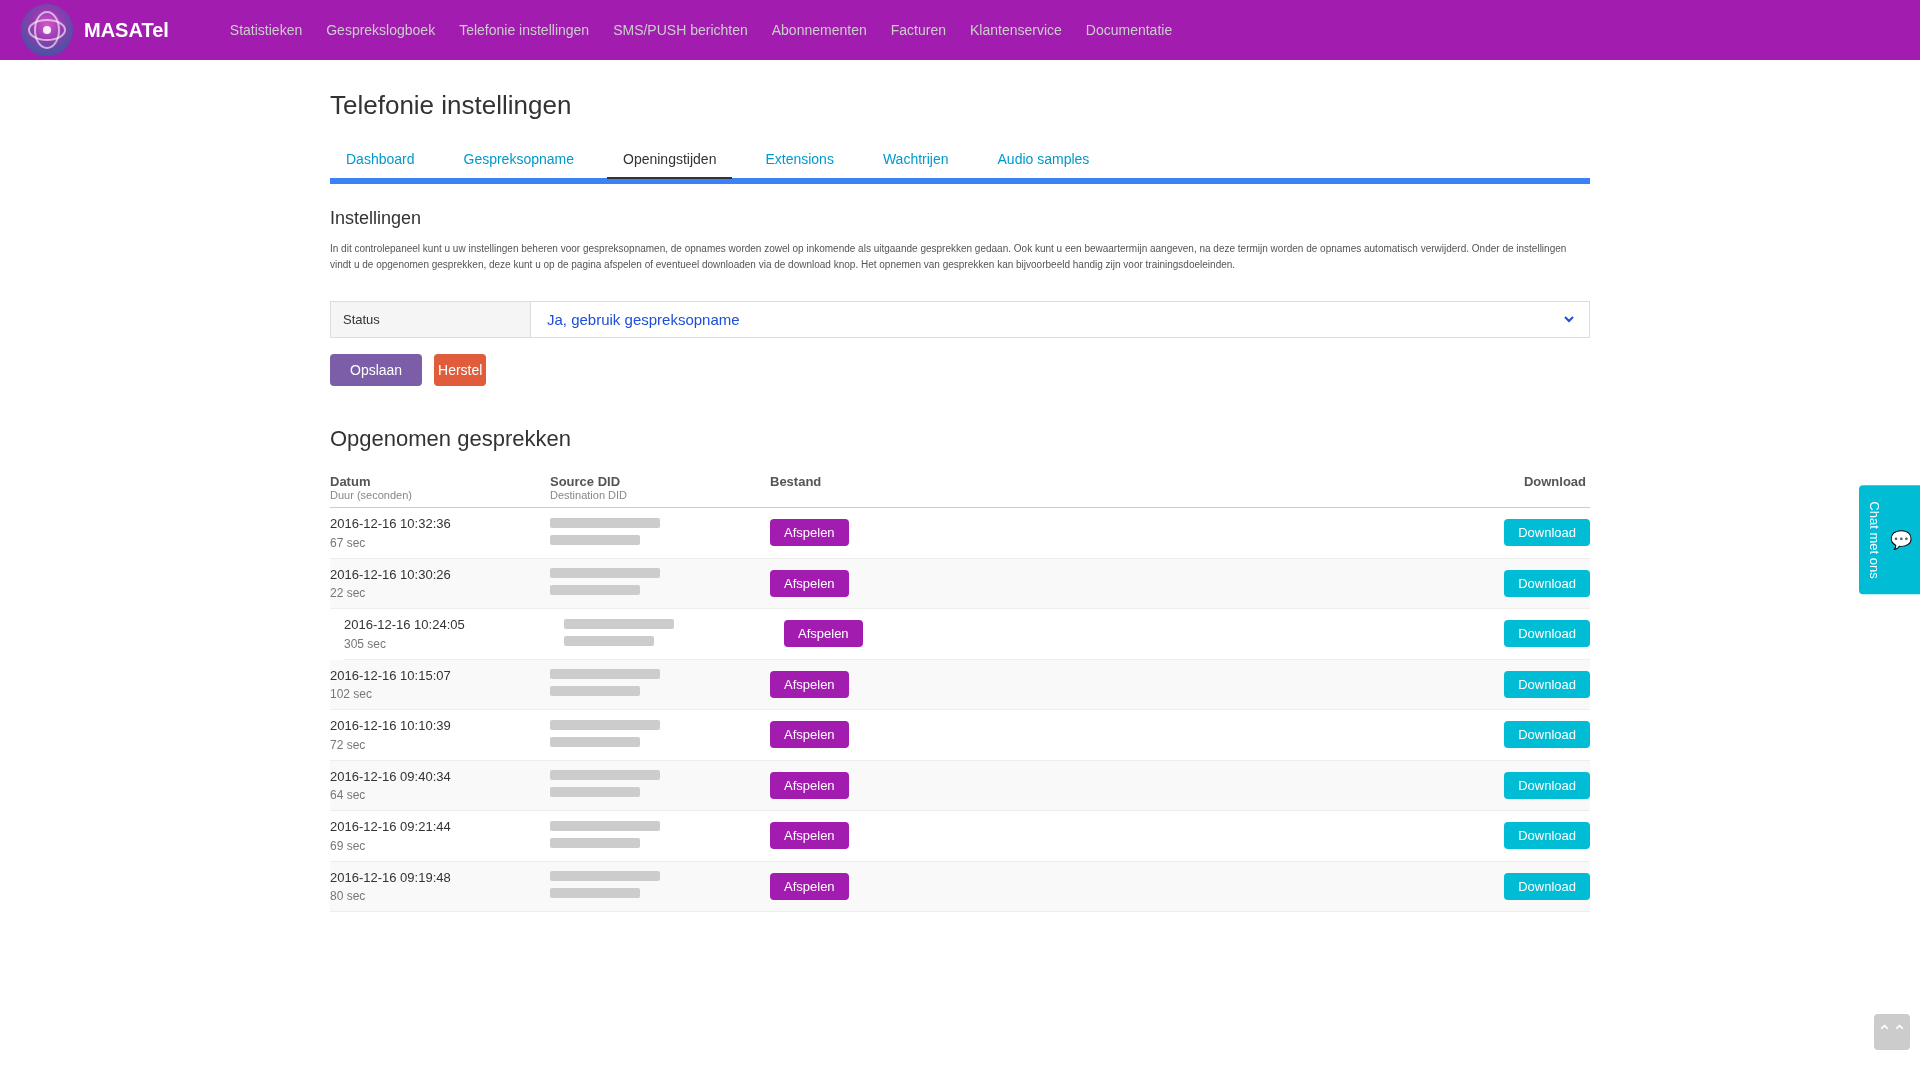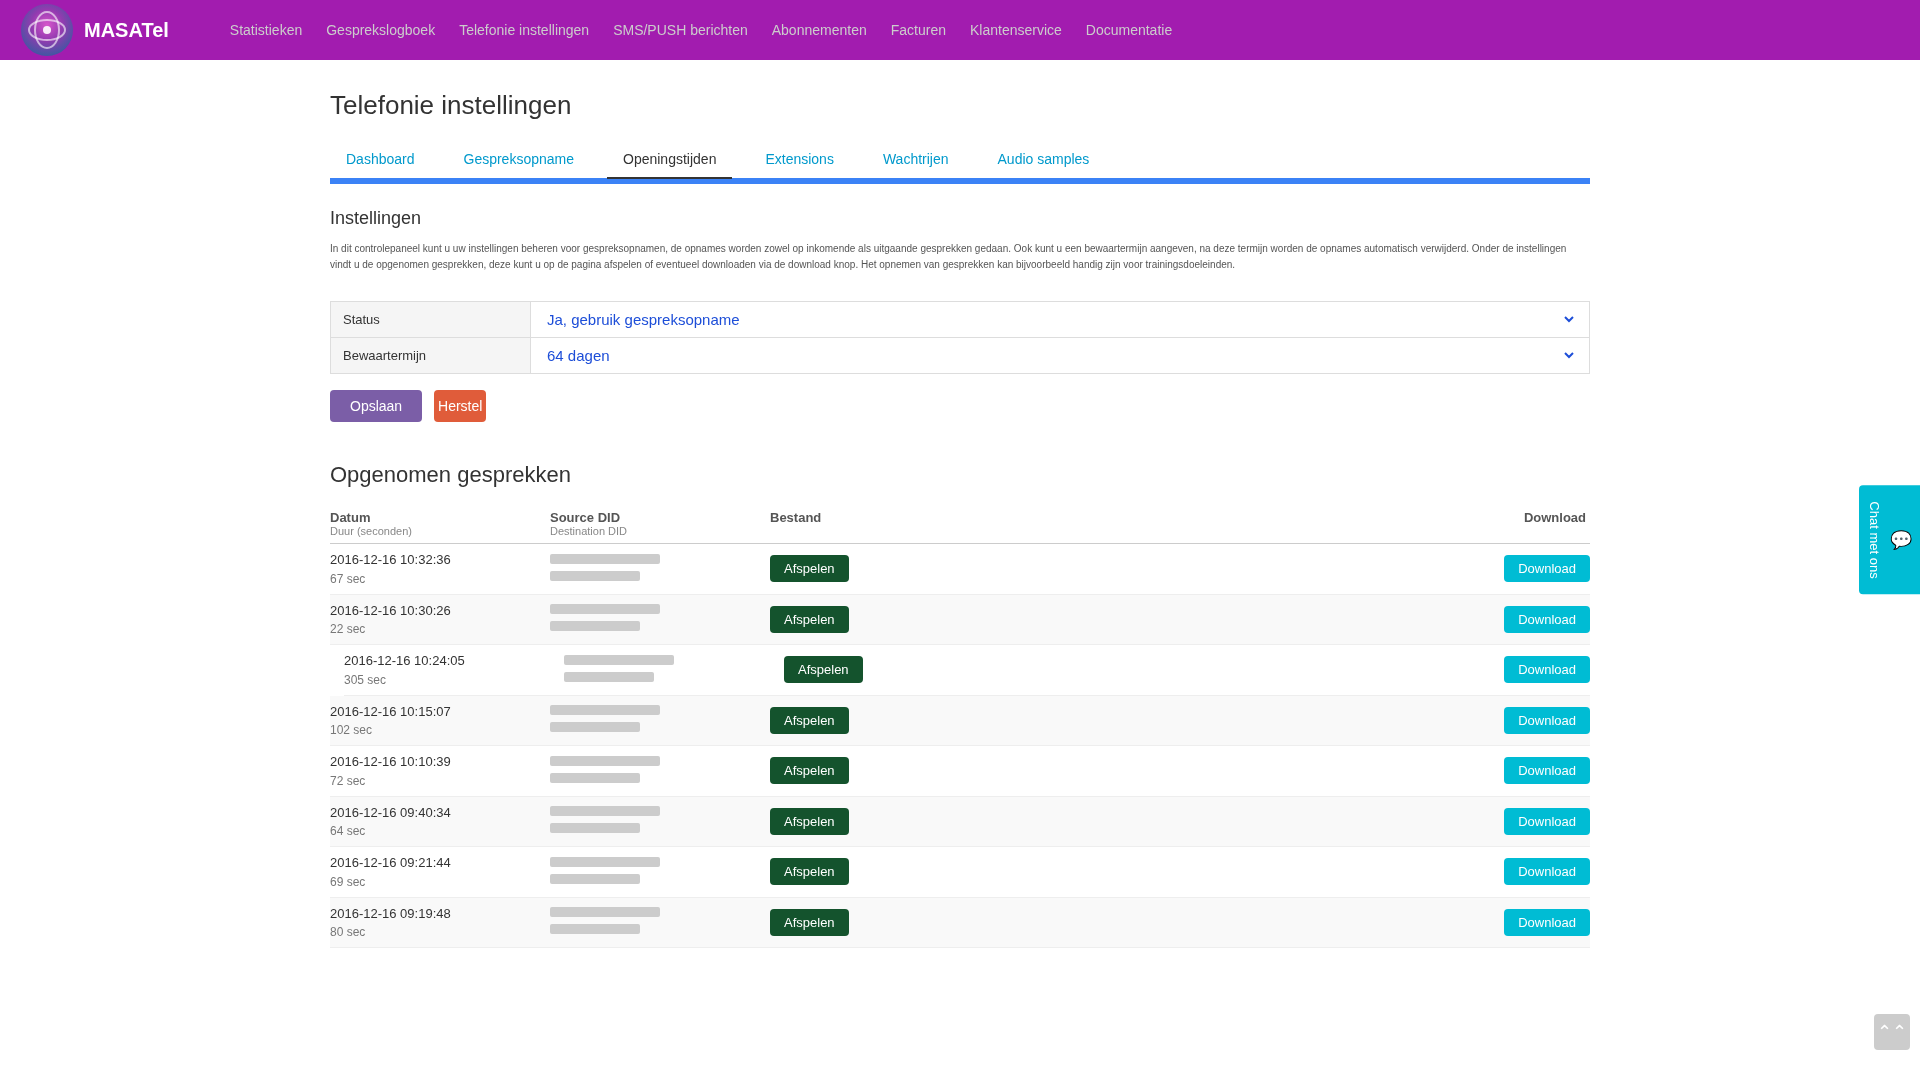--- a/index.html
+++ b/index.html
@@ -199,21 +199,21 @@
       user-select: none;
       height: 10px;
       margin: 2px 0;
     }
     .blurred-line1 { width: 110px; }
     .blurred-line2 { width: 90px; }
 
     .col-file-val { font-size: 13px; }
 
     .btn-afspelen {
-      background: #14532d;
+      background: #a21caf;
       color: #fff;
       border: none;
       padding: 6px 14px;
       border-radius: 4px;
       cursor: pointer;
       font-size: 13px;
     }
 
     .col-download-val { text-align: right; }
     .btn-download {
@@ -320,28 +320,20 @@
     <table class="recording-table">
       <tbody>
           <tr>
         <td>Status</td>
         <td>
           <select>
             <option>Ja, gebruik gespreksopname</option>
           </select>
         </td>
       </tr>
-      <tr>
-        <td>Bewaartermijn</td>
-        <td>
-          <select>
-            <option>64 dagen</option>
-          </select>
-        </td>
-      </tr>
     </tbody>
       </table>
 
     <div>
       <button class="btn-save">Opslaan</button>
       <button class="btn-reset">Herstel</button>
     </div>
   </div>
 
   <div class="recordings-section">

